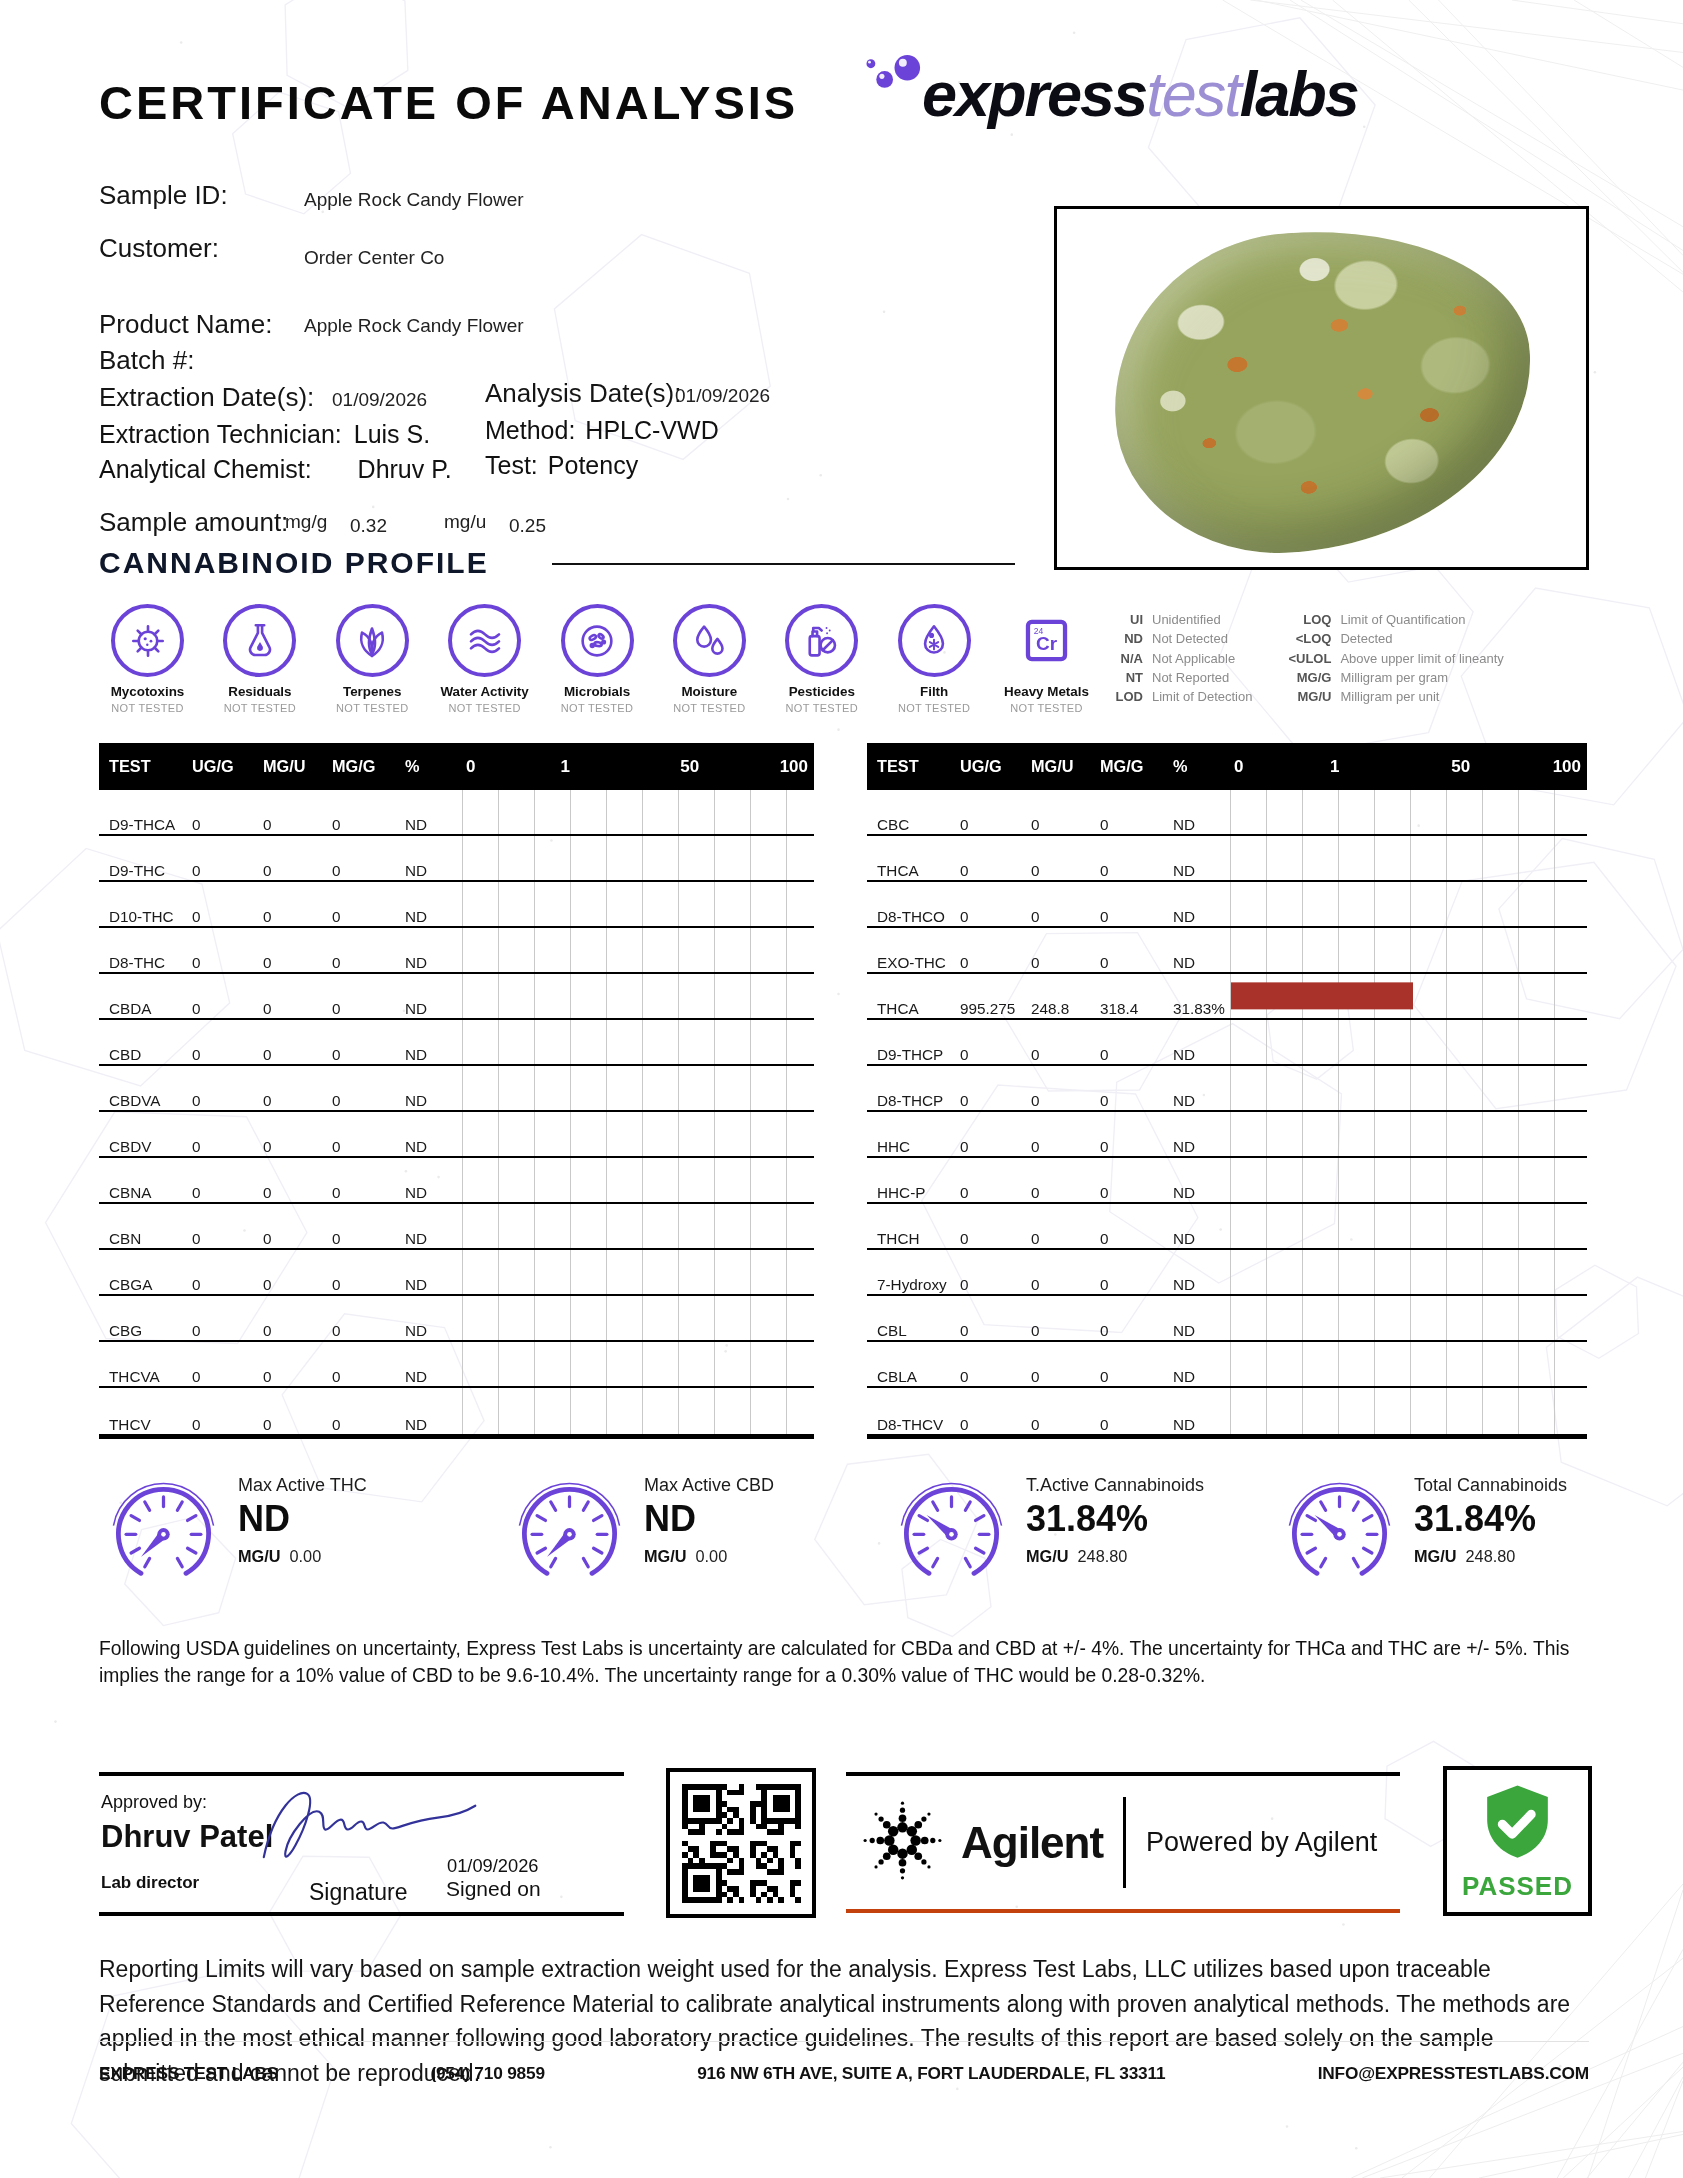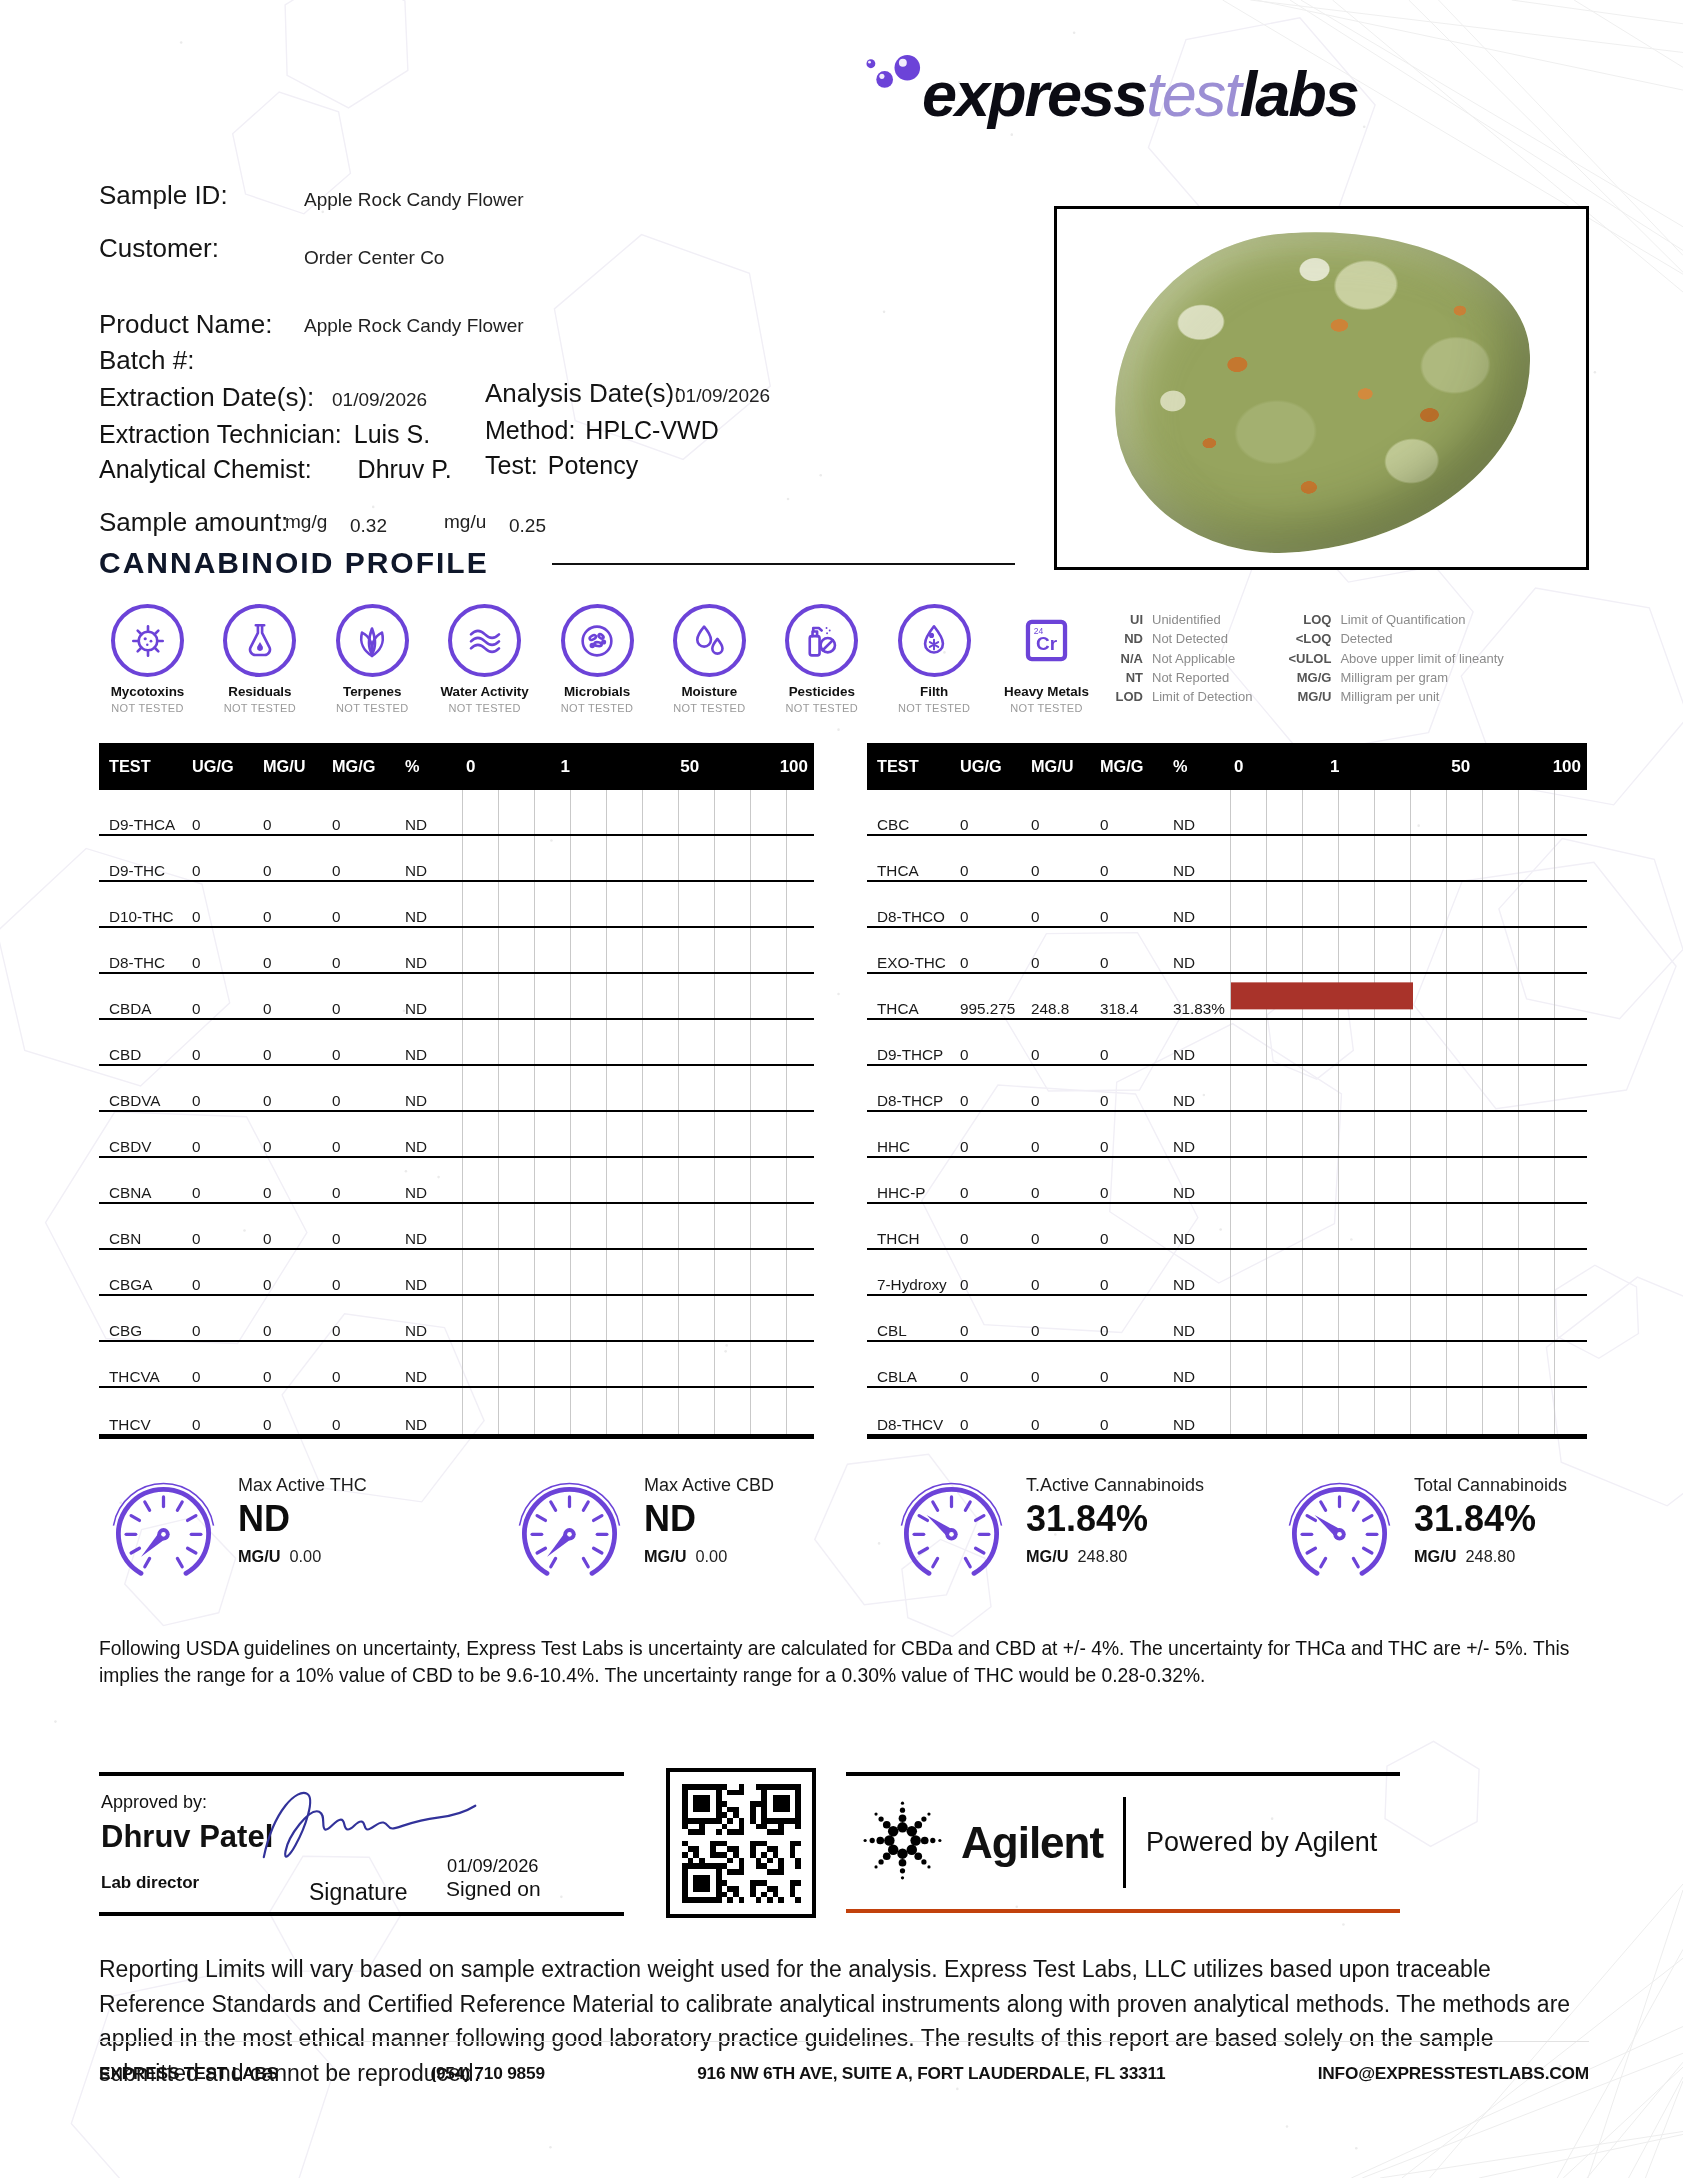--- a/index.html
+++ b/index.html
@@ -222,20 +222,21 @@
       <line x1="1346" y1="0" x2="1700" y2="295" stroke="#efefef" stroke-width="1"></line>
       <line x1="1314" y1="0" x2="1700" y2="229" stroke="#efefef" stroke-width="1"></line>
       <line x1="1527" y1="0" x2="1700" y2="24" stroke="#efefef" stroke-width="1"></line>
       <line x1="1423" y1="0" x2="1700" y2="275" stroke="#efefef" stroke-width="1"></line>
       <line x1="1269" y1="0" x2="1700" y2="91" stroke="#efefef" stroke-width="1"></line>
       <line x1="1453" y1="0" x2="1700" y2="258" stroke="#efefef" stroke-width="1"></line>
       <line x1="1235" y1="0" x2="1700" y2="277" stroke="#efefef" stroke-width="1"></line>
       <line x1="1263" y1="0" x2="1700" y2="53" stroke="#efefef" stroke-width="1"></line>
     </svg>
 
+  <div class="title">CERTIFICATE OF ANALYSIS</div>
 
   <div class="logo">
     <svg class="logo-bubbles" viewBox="0 0 64 62">
       <circle cx="8" cy="16" r="4.5" fill="#6c43d8"></circle>
         <circle cx="6.6" cy="14.4" r="1.4" fill="#fff" opacity=".9"></circle>
       <circle cx="22" cy="32" r="8.5" fill="#6c43d8"></circle>
         <circle cx="19.2" cy="28.8" r="2.6" fill="#fff" opacity=".9"></circle>
       <circle cx="45" cy="20" r="13" fill="#6c43d8"></circle>
         <circle cx="40.5" cy="15" r="4" fill="#fff" opacity=".9"></circle>
     </svg>
@@ -1032,20 +1033,27 @@
             <circle cx="34.4" cy="34.4" r="3.8"></circle>
             <circle cx="28.8" cy="28.8" r="2.6"></circle>
             <circle cx="23.8" cy="23.8" r="1.6"></circle>
           </g>
         </svg></span>
     <span class="agilent-name">Agilent</span>
     <span class="ag-div"></span>
     <span class="powered">Powered by Agilent</span>
   </div>
 
+  <div class="passed-box">
+    <svg width="91" height="91" viewBox="0 0 24 24" style="margin-top:8px">
+      <path d="M12 2l8 3v6c0 5-3.5 8.5-8 10-4.5-1.5-8-5-8-10V5l8-3z" fill="#3aa63c"></path>
+      <path d="M8 12.2l2.6 2.6 5-5.2" stroke="#fff" stroke-width="2.4" fill="none" stroke-linecap="round" stroke-linejoin="round"></path>
+    </svg>
+    <div class="passed-label" style="color:#3aa63c">PASSED</div>
+  </div>
 
   <div class="fine-print">Reporting Limits will vary based on sample extraction weight used for the analysis. Express Test Labs, LLC utilizes based upon traceable Reference Standards and Certified Reference Material to calibrate analytical instruments along with proven analytical methods. The methods are applied in the most ethical manner following good laboratory practice guidelines. The results of this report are based solely on the sample submitted and cannot be reproduced.</div>
   <div class="contact-divider"></div>
   <div class="contact">
     <span>EXPRESS TEST LABS</span>
     <span>(954) 710 9859</span>
     <span>916 NW 6TH AVE, SUITE A, FORT LAUDERDALE, FL 33311</span>
     <span>INFO@EXPRESSTESTLABS.COM</span>
   </div>
 </div>

